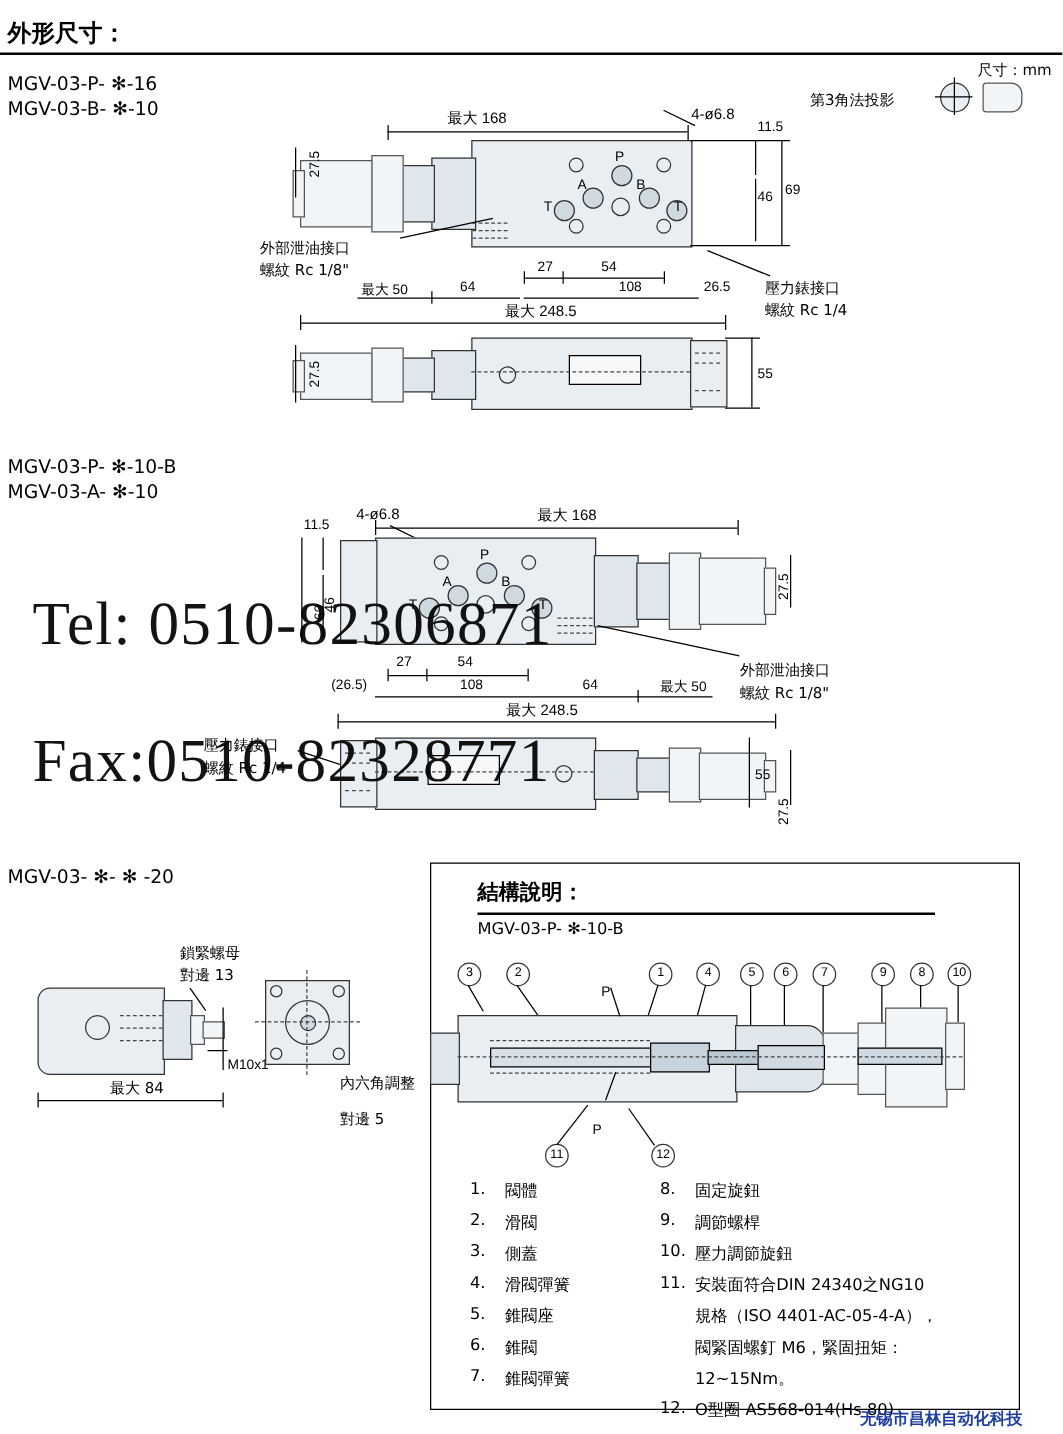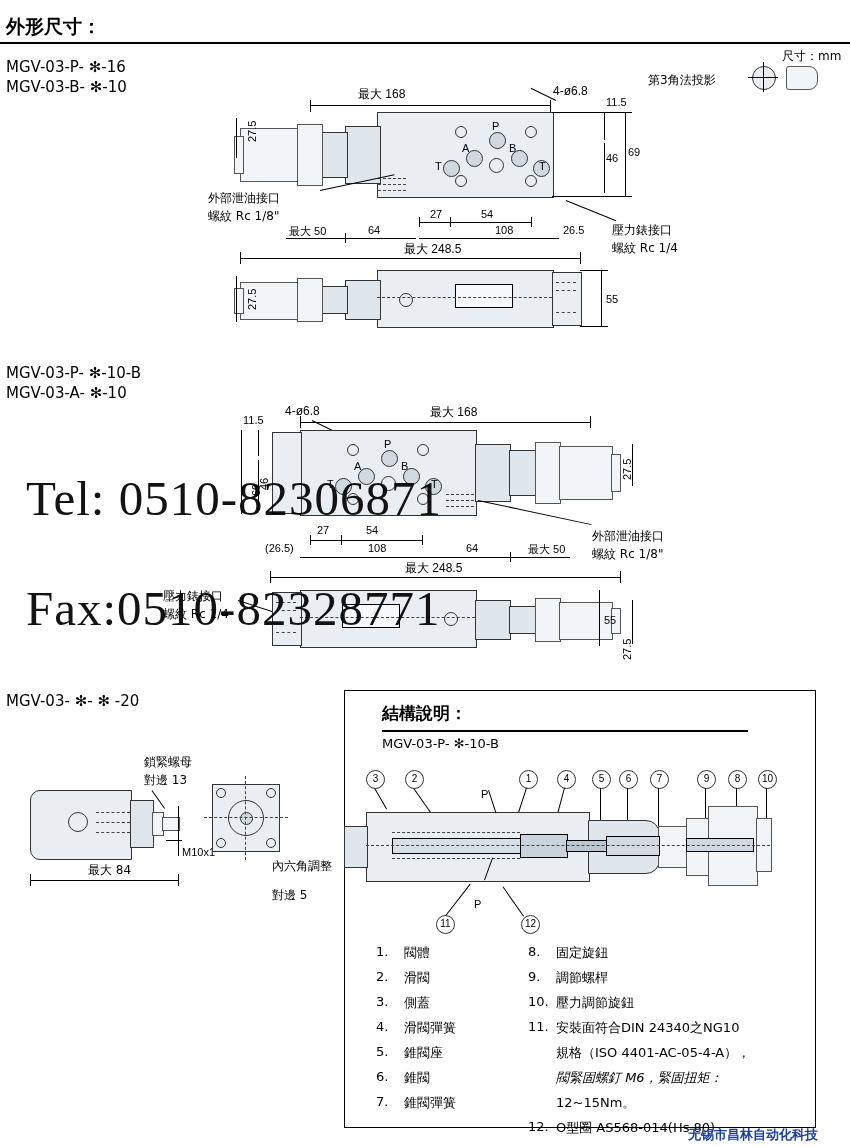--- a/index.html
+++ b/index.html
@@ -359,21 +359,21 @@
       <div class="t cn s13" style="left: 556px; top: 944px;">固定旋鈕</div>
       <div class="t cn s13" style="left: 528px; top: 969px;">9.</div>
       <div class="t cn s13" style="left: 556px; top: 969px;">調節螺桿</div>
       <div class="t cn s13" style="left: 528px; top: 994px;">10.</div>
       <div class="t cn s13" style="left: 556px; top: 994px;">壓力調節旋鈕</div>
       <div class="t cn s13" style="left: 528px; top: 1019px;">11.</div>
       <div class="t cn s13" style="left: 556px; top: 1019px;">安裝面符合DIN 24340之NG10</div>
       <div class="t cn s13" style="left: 528px; top: 1044px;"></div>
       <div class="t cn s13" style="left: 556px; top: 1044px;">規格（ISO 4401-AC-05-4-A），</div>
       <div class="t cn s13" style="left: 528px; top: 1069px;"></div>
-      <div class="t cn s13" style="left: 556px; top: 1069px; font-style: italic;">閥緊固螺釘 M6，緊固扭矩：</div>
+      <div class="t cn s13" style="left: 556px; top: 1069px;">閥緊固螺釘 M6，緊固扭矩：</div>
       <div class="t cn s13" style="left: 528px; top: 1094px;"></div>
       <div class="t cn s13" style="left: 556px; top: 1094px;">12~15Nm。</div>
       <div class="t cn s13" style="left: 528px; top: 1119px;">12.</div>
       <div class="t cn s13" style="left: 556px; top: 1119px;">O型圈 AS568-014(Hs 80)</div>
     </div>
 
   <div class="wm" style="left:26px;top:470px;">Tel: 0510-82306871</div>
   <div class="wm" style="left:26px;top:580px;">Fax:0510-82328771</div>
 
   <div class="t cn b" style="left:688px;top:1126px;font-size:13px;color:#1f3fa0;">无锡市昌林自动化科技</div>

